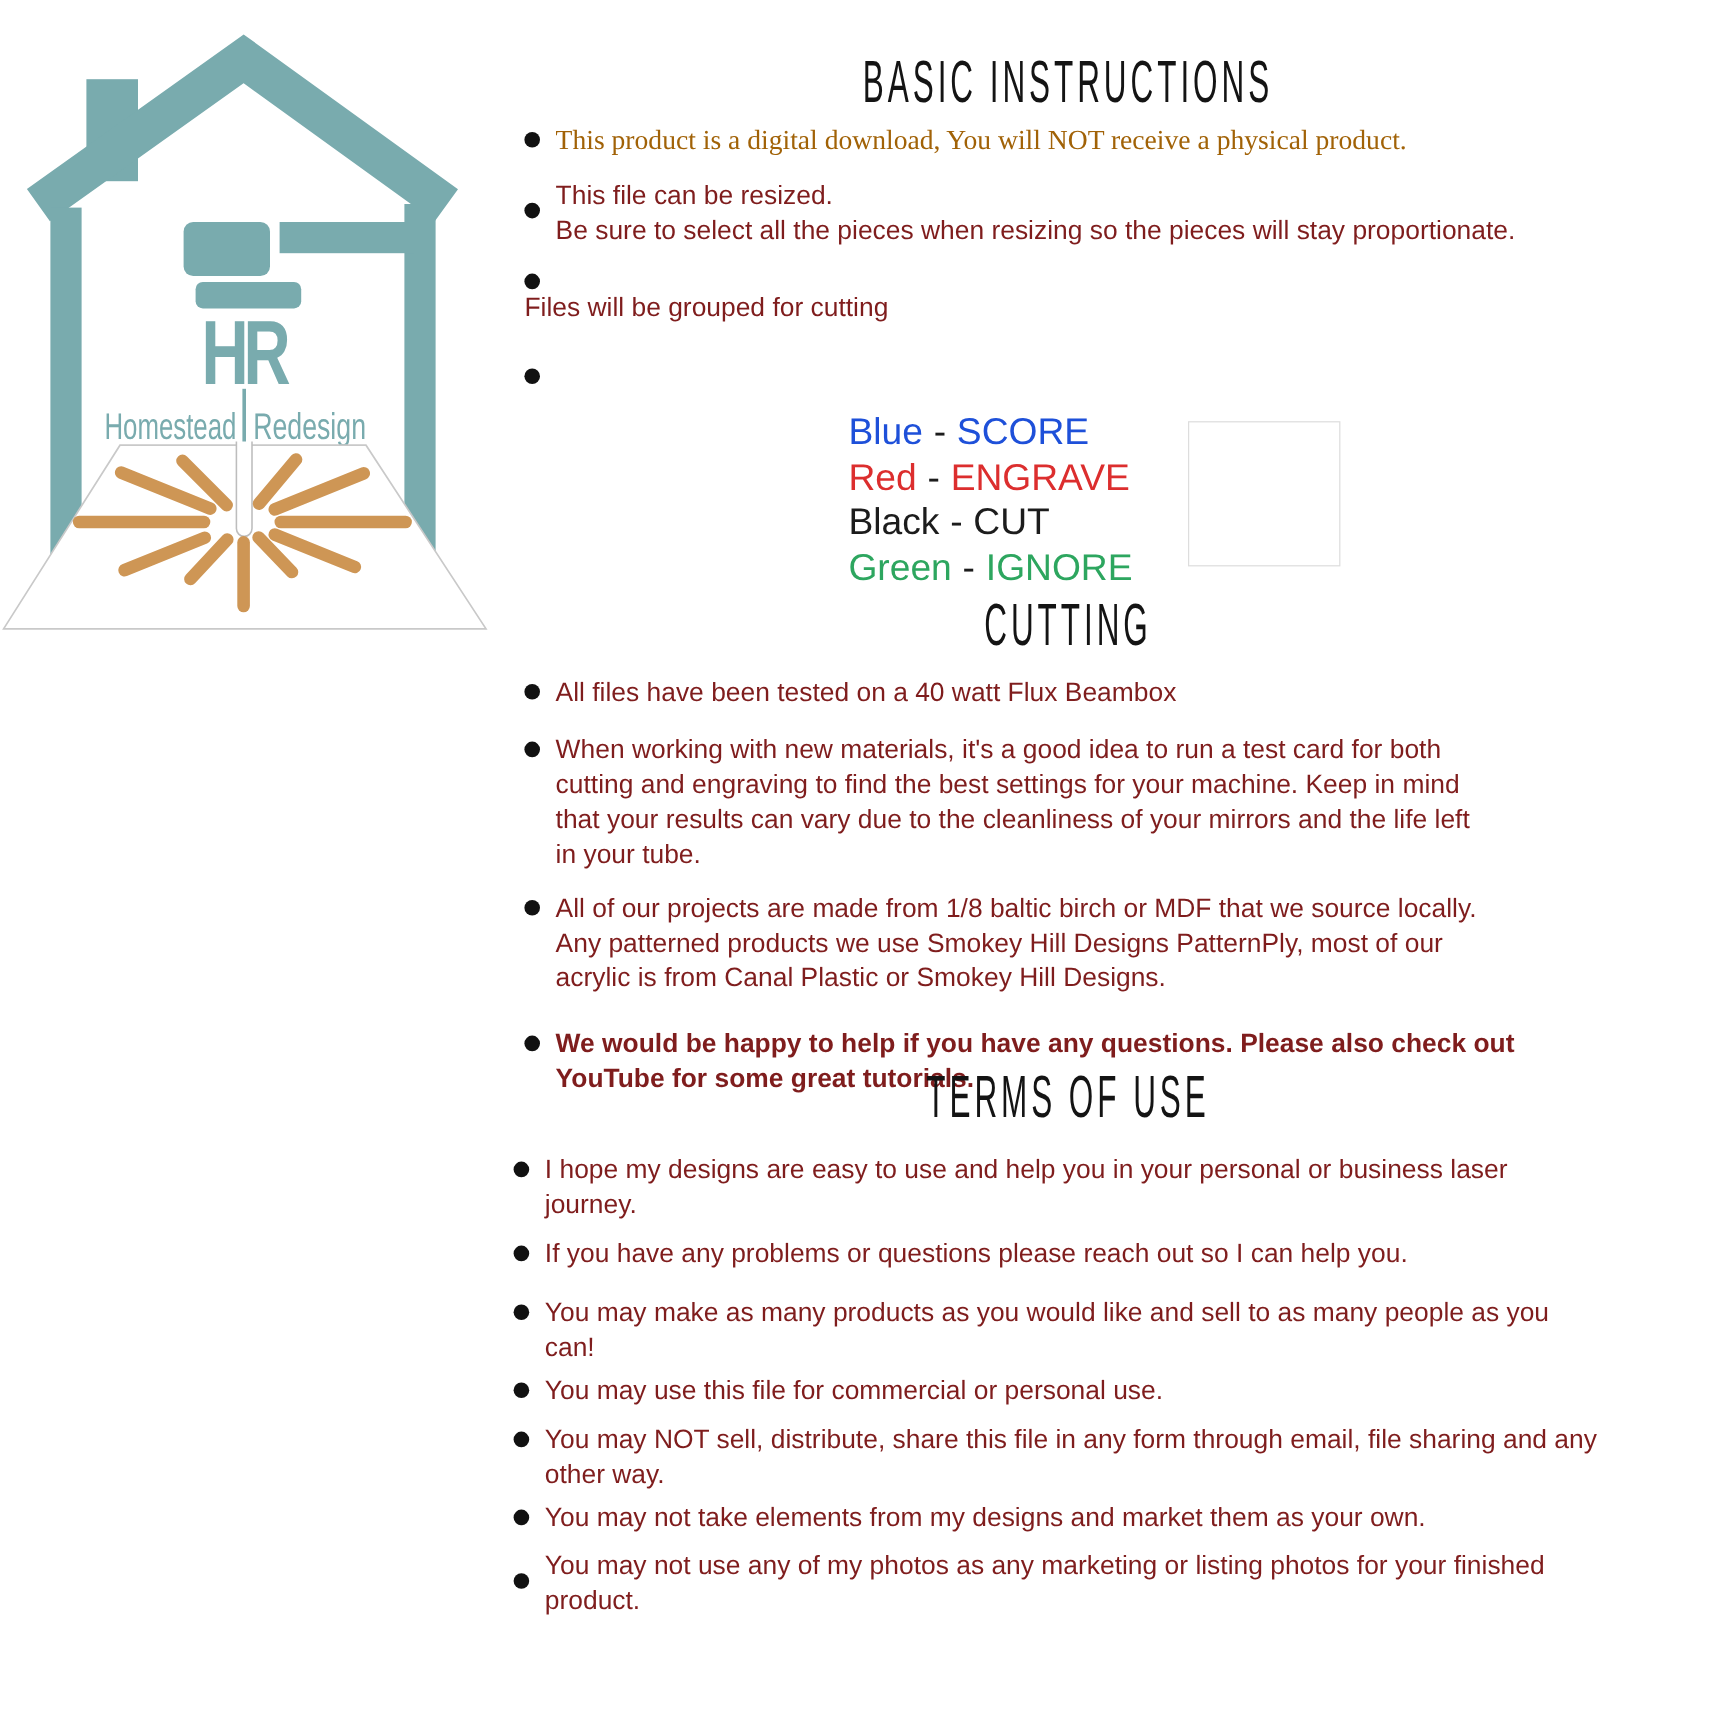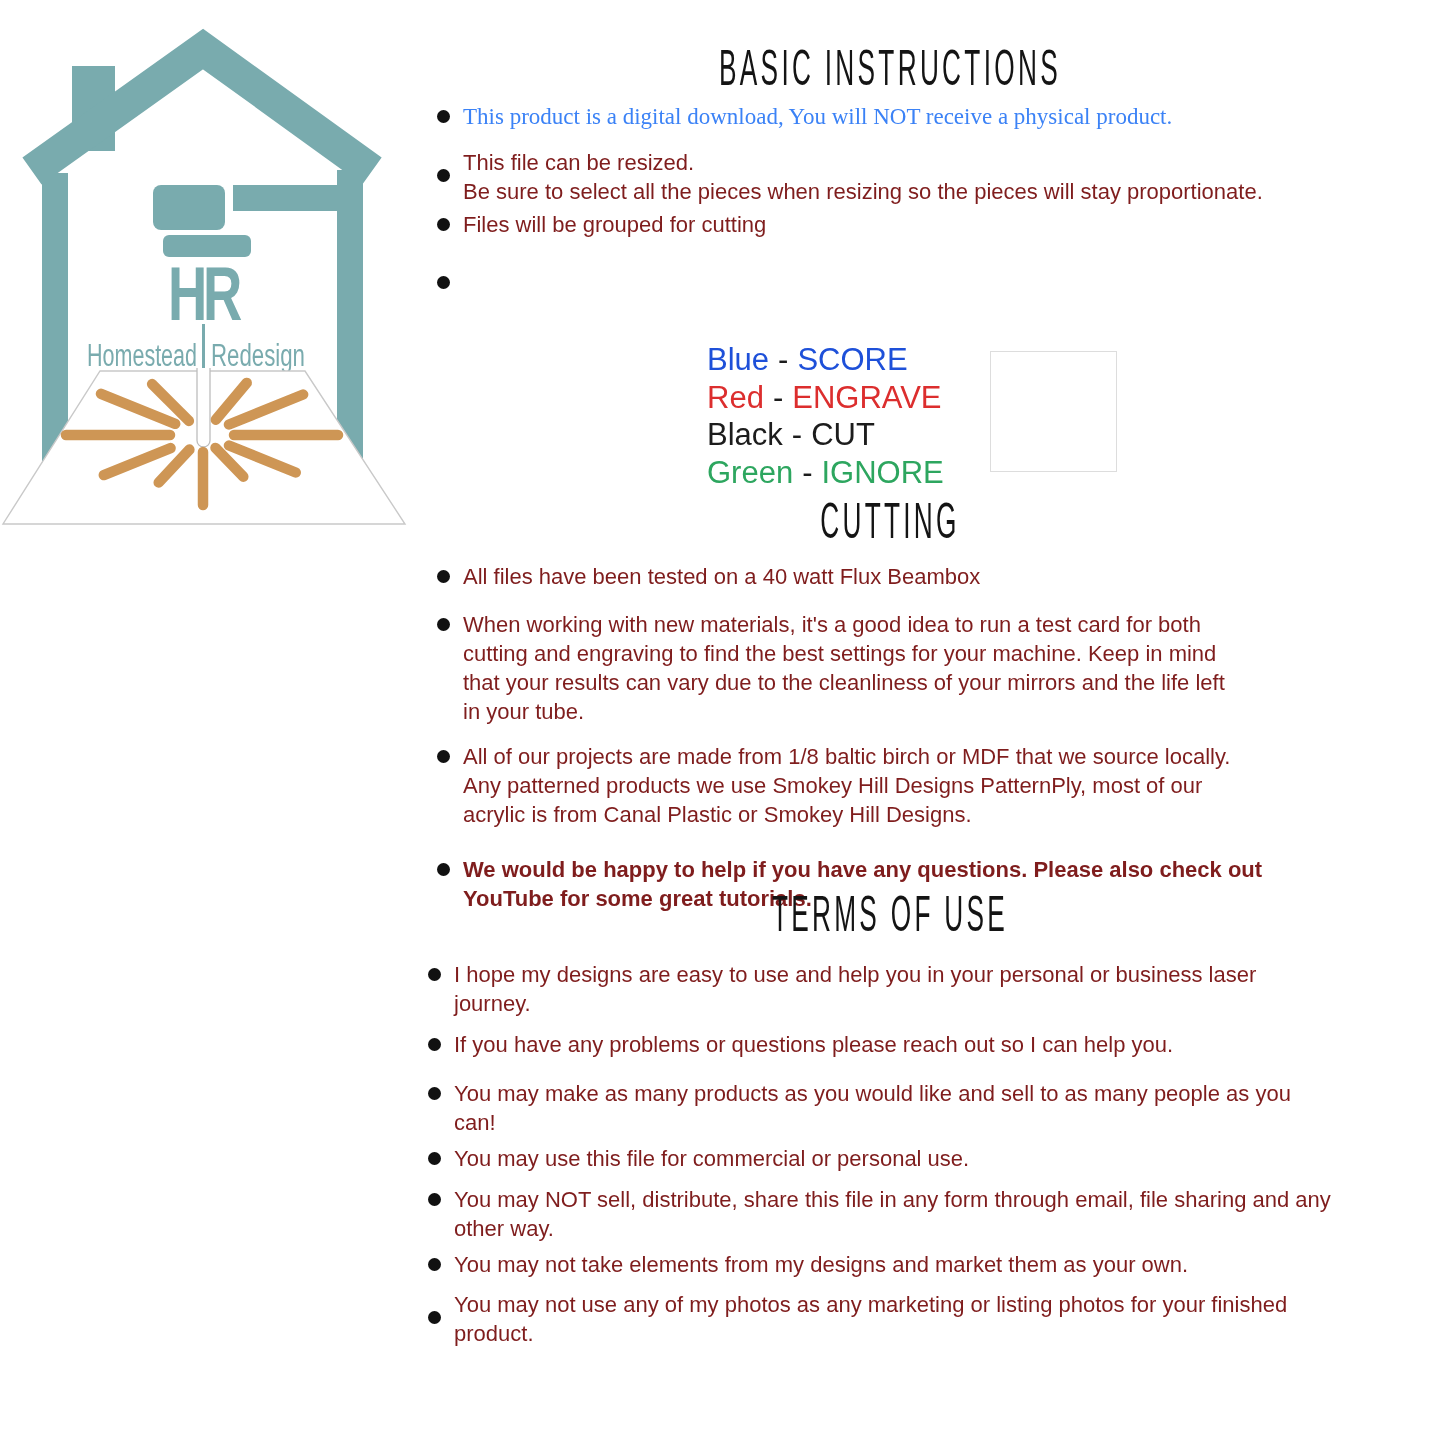--- a/index.html
+++ b/index.html
@@ -19,21 +19,21 @@
       transform:scale(.82,1.55);transform-origin:center center;white-space:nowrap;}
 
   .group{position:absolute;left:0;width:960px;}
   .group.wide{width:1020px;}
 
   .bullet{display:flex;}
   .bullet .dot{flex:none;width:13px;height:13px;border-radius:50%;
       background:#111;margin-top:8px;margin-right:13px;}
   .bullet.dot-mid .dot{margin-top:21px;}
   .bullet .txt{white-space:pre-line;font-size:22px;line-height:29px;color:#7f1d1d;}
-  .bullet.serif .txt{font-family:"Liberation Serif",serif;font-size:23px;color:#3b82f6;}
+  .bullet.serif .txt{font-family:"Liberation Serif",serif;font-size:23px;color:#a16207;}
 
   .color-code{position:absolute;left:287px;top:341px;font-size:31px;line-height:37.5px;}
   .color-code .dash{color:#1c1c1c;margin:0 9px;}
 
   .inch-square{position:absolute;left:570px;top:351px;width:127px;height:121px;
       background:#fff;border:1.5px solid #ddd;box-sizing:border-box;}
 </style>
 </head>
 <body>
 
@@ -86,21 +86,21 @@
   <div class="group" style="top:102px;padding-left:17px;">
     <div class="bullet serif">
       <span class="dot"></span>
       <span class="txt">This product is a digital download, You will NOT receive a physical product.</span>
     </div>
     <div class="bullet dot-mid" style="margin-top:17px;">
       <span class="dot"></span>
       <span class="txt">This file can be resized.
 Be sure to select all the pieces when resizing so the pieces will stay proportionate.</span>
     </div>
-    <div class="bullet" style="margin-top:4px;">
+    <div class="bullet" style="margin-top:14px;flex-direction:column;">
       <span class="dot"></span>
       <span class="txt">Files will be grouped for cutting</span>
     </div>
     <div class="bullet dot-mid" style="margin-top:16px;">
       <span class="dot"></span>
     </div>
   </div>
 
   <div class="color-code">
     <div class="cc-row" style="color: rgb(30, 80, 217);">

